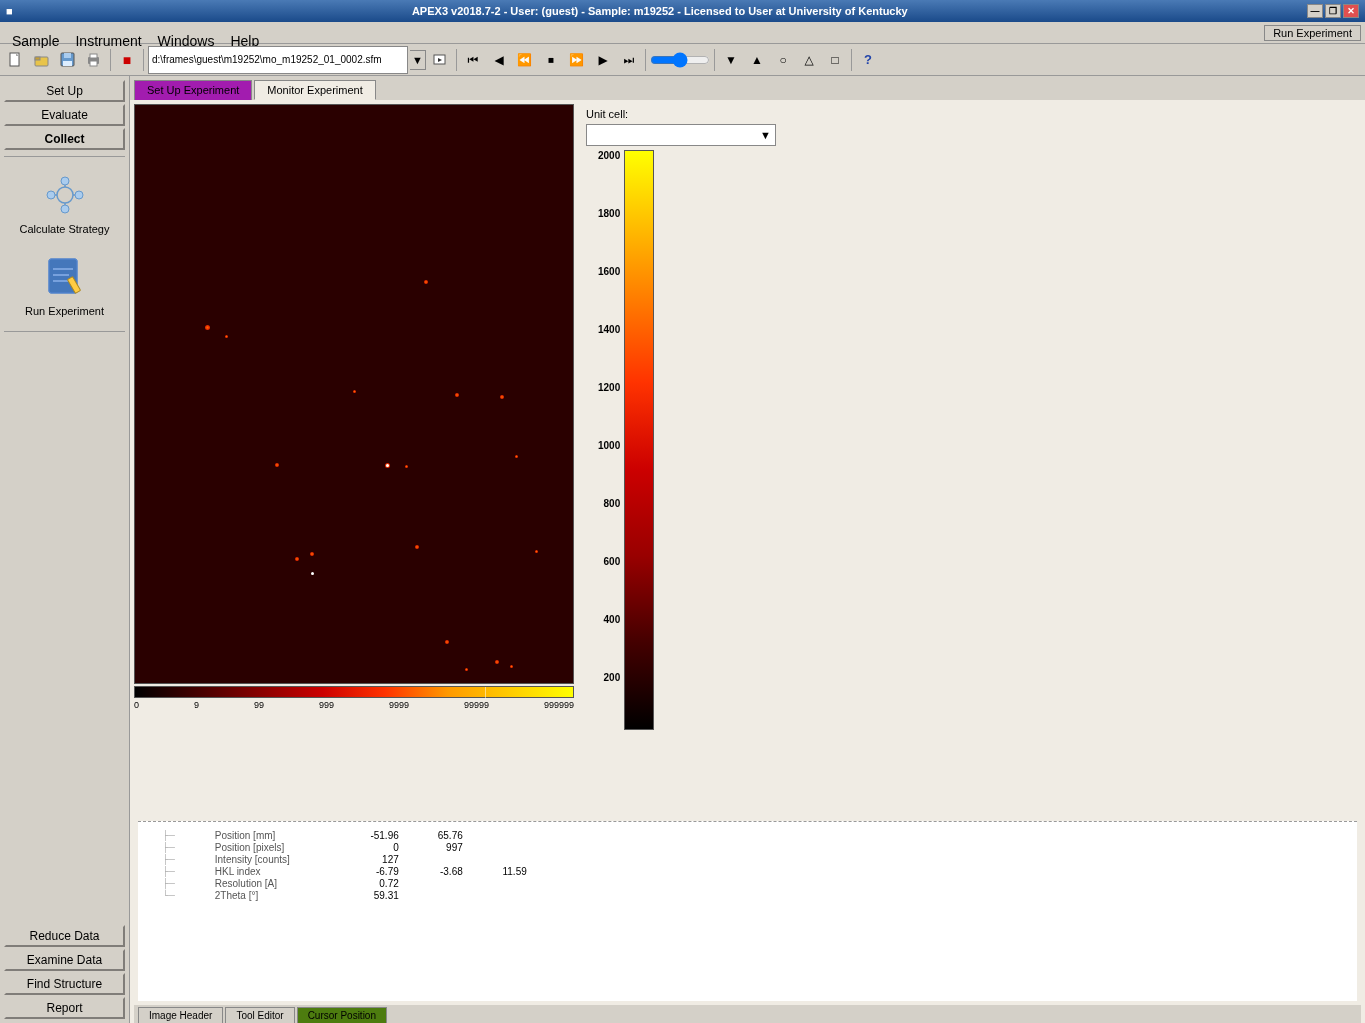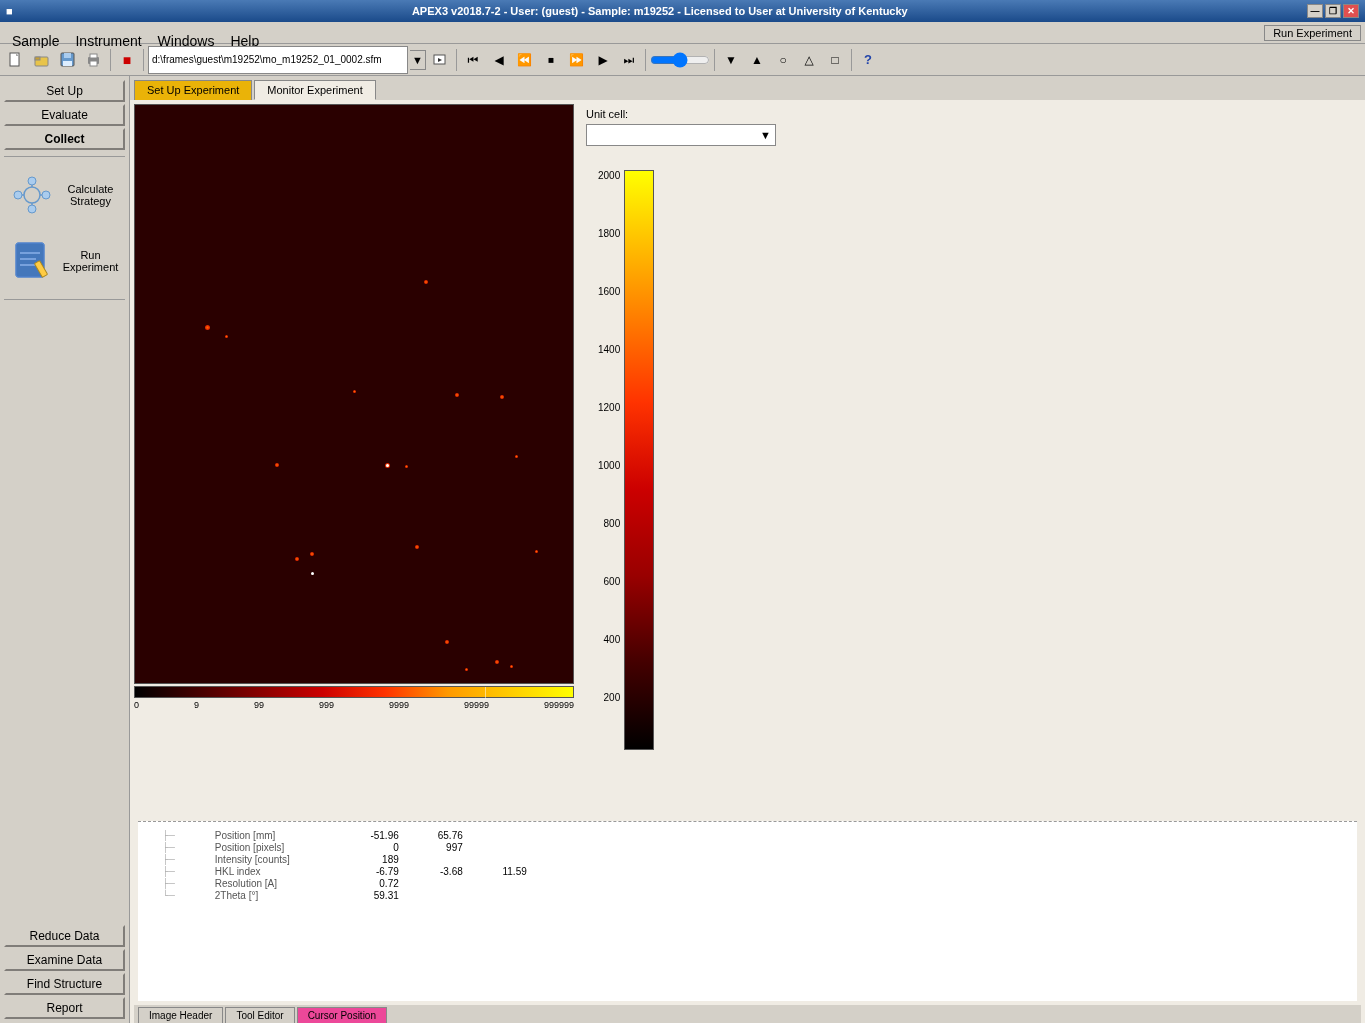--- a/index.html
+++ b/index.html
@@ -107,21 +107,21 @@
       background: #d4d0c8;
       border: 2px outset #d4d0c8;
       padding: 2px 4px;
       cursor: pointer;
       text-align: center;
       font-size: 12px;
       width: 100%;
     }
     .sidebar-icon-item {
       display: flex;
-      flex-direction: row;
+      flex-direction: column;
       align-items: center;
       padding: 8px 4px;
       cursor: pointer;
       gap: 4px;
     }
     .sidebar-icon {
       width: 48px; height: 48px;
       display: flex; align-items: center; justify-content: center;
       font-size: 28px;
     }
@@ -139,21 +139,21 @@
 
     
     #tabs {
       display: flex;
       background: #d4d0c8;
       padding: 4px 4px 0;
       gap: 2px;
     }
     .tab {
       padding: 3px 12px;
-      background: #eab308;
+      background: #a21caf;
       border: 1px solid #888;
       border-bottom: none;
       cursor: pointer;
       font-size: 11px;
     }
     .tab.active {
       background: #f0ece4;
       border-bottom: 1px solid #f0ece4;
       z-index: 1;
     }
@@ -273,21 +273,21 @@
     }
     .bottom-tab {
       padding: 2px 10px;
       background: #d4d0c8;
       border: 1px solid #888;
       border-bottom: none;
       cursor: pointer;
       font-size: 10px;
     }
     .bottom-tab.active {
-      background: #ec4899;
+      background: #4d7c0f;
     }
   </style>
 </head>
 <body>
 
 <div id="title-bar">
   <span style="font-size:11px;">■</span>
   <span class="title-text">APEX3 v2018.7-2 - User: (guest) - Sample: m19252 - Licensed to User at University of Kentucky</span>
   <div class="win-controls">
     <div class="win-btn">—</div>
@@ -479,21 +479,21 @@
       <div style="display:flex; flex-direction:column; align-items:flex-start;">
 
         <div id="unit-cell-panel">
           <div id="unit-cell-label">Unit cell:</div>
           <div id="unit-cell-dropdown">
             <span></span>
             <span>▼</span>
           </div>
         </div>
 
-        <div style="display:flex; gap:4px; margin-top:20px; margin-left:16px;">
+        <div style="display:flex; gap:4px; margin-top:0; margin-left:16px;font-weight:bold;">
           <div id="color-scale-labels">
             <span>2000</span>
             <span>1800</span>
             <span>1600</span>
             <span>1400</span>
             <span>1200</span>
             <span>1000</span>
             <span>800</span>
             <span>600</span>
             <span>400</span>
@@ -520,21 +520,21 @@
         </div>
         <div class="cursor-tree-item">
           <span class="tree-indent">├─</span>
           <span class="cursor-label">Position [pixels]</span>
           <span class="cursor-value">0</span>
           <span class="cursor-value2">997</span>
         </div>
         <div class="cursor-tree-item">
           <span class="tree-indent">├─</span>
           <span class="cursor-label">Intensity [counts]</span>
-          <span class="cursor-value">189</span>
+          <span class="cursor-value">127</span>
         </div>
         <div class="cursor-tree-item">
           <span class="tree-indent">├─</span>
           <span class="cursor-label">HKL index</span>
           <span class="cursor-value">-6.79</span>
           <span class="cursor-value2">-3.68</span>
           <span class="cursor-value2">11.59</span>
         </div>
         <div class="cursor-tree-item">
           <span class="tree-indent">├─</span>

